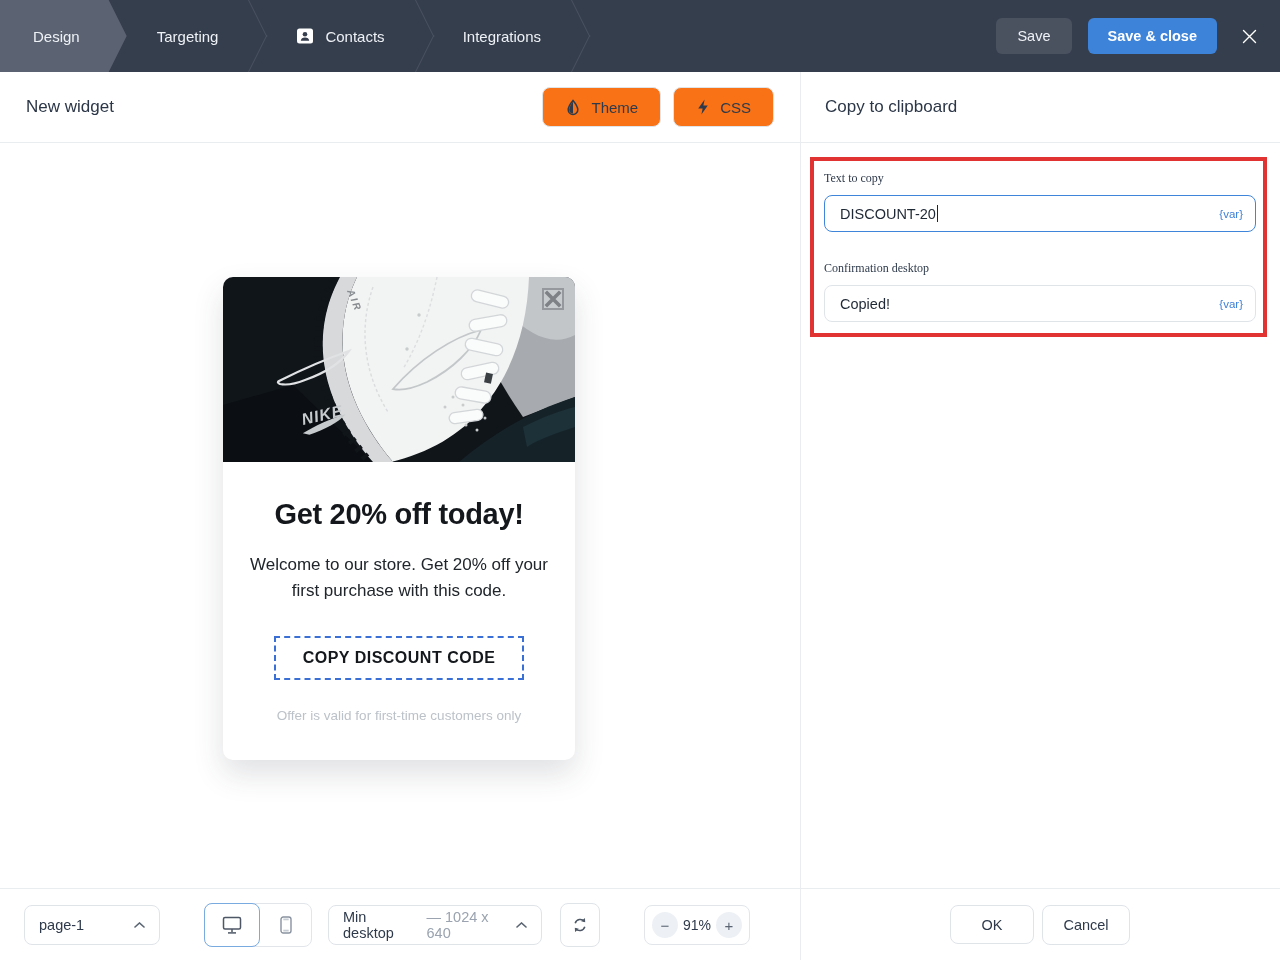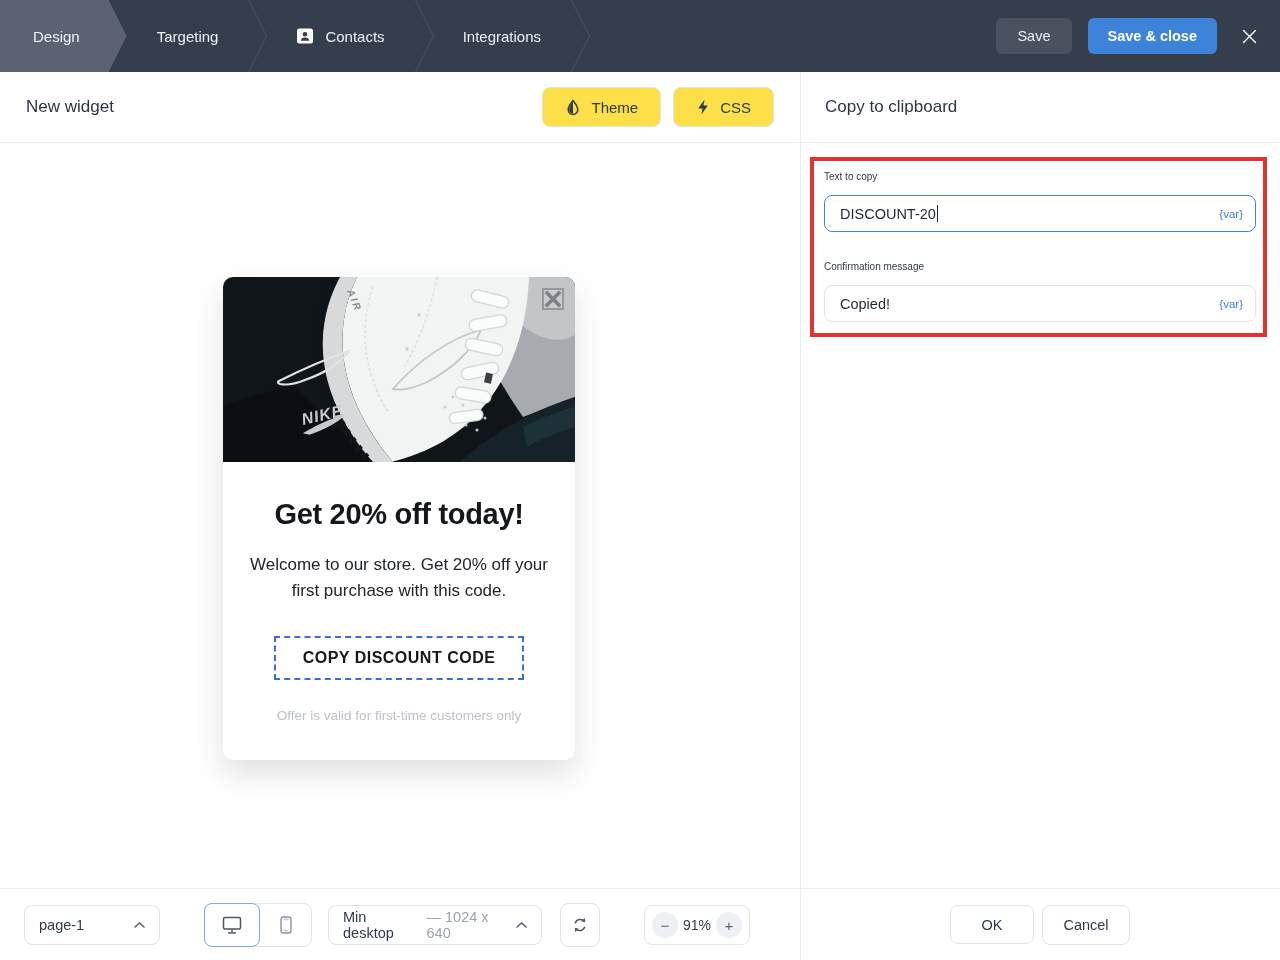--- a/index.html
+++ b/index.html
@@ -27,42 +27,42 @@
   .topbar-right { display:flex; align-items:center; padding-right:22px; gap:16px; }
   .btn-dark { background:#4a5260; color:#eef1f5; border:none; border-radius:6px; height:36px; padding:0 21px; font-size:14.5px; font-family:inherit; cursor:pointer; }
   .btn-blue { background:#3d83d9; color:#ffffff; border:none; border-radius:6px; height:36px; padding:0 20px; font-size:14.5px; font-weight:bold; font-family:inherit; cursor:pointer; }
   .close-x { margin-left:8px; display:flex; align-items:center; cursor:pointer; }
 
   
   .toolbar { height:71px; border-bottom:1px solid #e9edf0; display:flex; }
   .toolbar-left { width:800px; display:flex; align-items:center; padding:0 26px; }
   .toolbar-title { font-size:17px; color:#2b3647; }
   .toolbar-buttons { margin-left:auto; display:flex; gap:12px; }
-  .tbtn { height:40px; border:1px solid #dfe4e9; border-radius:8px; background:#fde047; display:flex; align-items:center; gap:10px; padding:0 22px; font-size:15px; color:#2e3a4b; font-family:inherit; cursor:pointer; }
+  .tbtn { height:40px; border:1px solid #dfe4e9; border-radius:8px; background:#f97316; display:flex; align-items:center; gap:10px; padding:0 22px; font-size:15px; color:#2e3a4b; font-family:inherit; cursor:pointer; }
   .toolbar-right { flex:1; display:flex; align-items:center; padding-left:24px; border-left:1px solid #e9edf0; }
   .panel-title { font-size:17px; color:#2b3647; }
 
   
   .main { position:relative; height:745px; }
   .vdivider { position:absolute; left:800px; top:0; width:1px; height:100%; background:#e9edf0; }
 
   
   .widget-card { position:absolute; left:223px; top:134px; width:352px; height:483px; background:#fff; border-radius:10px; box-shadow:0 14px 30px rgba(45,55,70,0.15); overflow:hidden; }
   .widget-img { position:relative; height:185px; }
   .widget-img svg { display:block; width:100%; height:100%; }
   .widget-close { position:absolute; top:11px; right:11px; width:22px; height:22px; border:2px solid #95999d; background:rgba(235,235,235,0.18); display:flex; align-items:center; justify-content:center; cursor:pointer; }
   .widget-body { padding:36px 24px 0; text-align:center; }
   .widget-heading { margin:0; font-size:29px; font-weight:bold; color:#14181c; letter-spacing:-0.3px; }
   .widget-text { margin:21px auto 12px; font-size:17px; line-height:1.55; color:#20262c; max-width:300px; }
   .widget-btn { margin:31px auto 0; width:250px; height:44px; border:2px dashed #3a70d6; background:#fff; font-size:16px; font-weight:bold; letter-spacing:0.5px; color:#14181c; display:flex; align-items:center; justify-content:center; cursor:pointer; font-family:inherit; }
   .widget-footnote { margin-top:28px; font-size:13.5px; color:#bcc2c9; }
 
   
   .red-highlight { position:absolute; left:810px; top:14px; width:457px; height:180px; border:4px solid #e23333; pointer-events:none; }
-  .field-label { position:absolute; left:824px; font-size:10px; color:#2e3a4b; }
+  .field-label { position:absolute; left:824px; font-size:12px; color:#2e3a4b;font-family:Liberation Serif, serif; }
   .lbl-1 { top:28px; } .lbl-2 { top:118px; }
   .panel-input { position:absolute; left:824px; width:432px; height:37px; border-radius:8px; background:#fff; display:flex; align-items:center; padding:0 12px 0 15px; font-size:14.5px; color:#1f2835; cursor:text; }
   .inp-1 { top:52px; border:1.5px solid #3f86db; }
   .inp-2 { top:142px; border:1px solid #dfe4e9; }
   .caret-bar { width:1.5px; height:17px; background:#1c2430; margin-left:1px; }
   .var-tag { margin-left:auto; color:#3d7fd9; font-size:11.5px; cursor:pointer; }
 
   
   .footer { position:relative; height:72px; border-top:1px solid #e9edf0; }
   .fdivider { position:absolute; left:800px; top:0; width:1px; height:100%; background:#e9edf0; }
@@ -213,21 +213,21 @@
 
   <div class="red-highlight"></div>
 
   <div class="field-label lbl-1">Text to copy</div>
   <div class="panel-input inp-1">
     <span>DISCOUNT-20</span>
     <span class="caret-bar"></span>
     <span class="var-tag">{var}</span>
   </div>
 
-  <div class="field-label lbl-2">Confirmation message</div>
+  <div class="field-label lbl-2">Confirmation desktop</div>
   <div class="panel-input inp-2">
     <span>Copied!</span>
     <span class="var-tag">{var}</span>
   </div>
 </div>
 
 <footer class="footer">
   <div class="fdivider"></div>
 
   <div class="fctl fselect" id="page-select">

